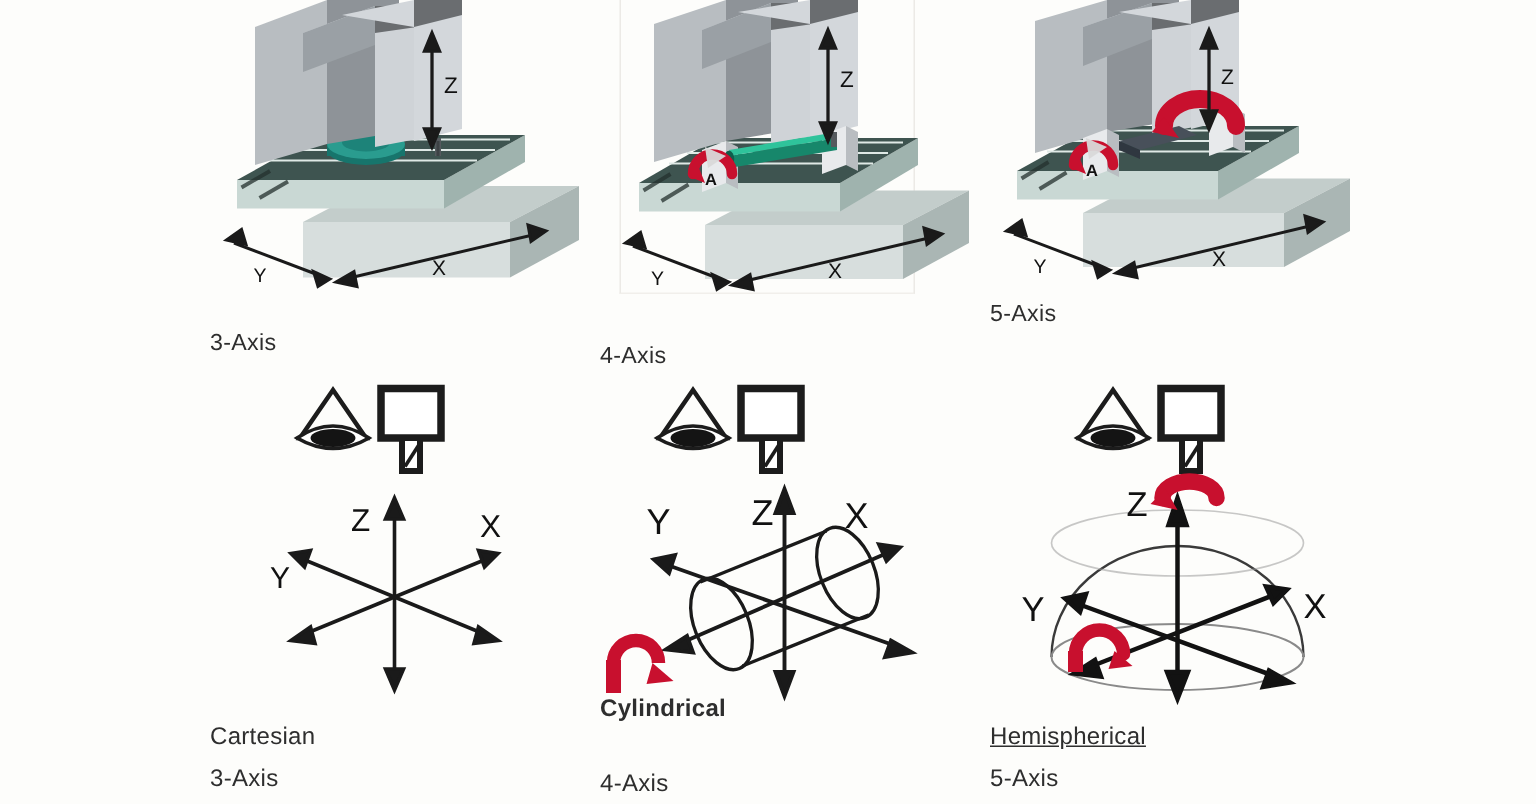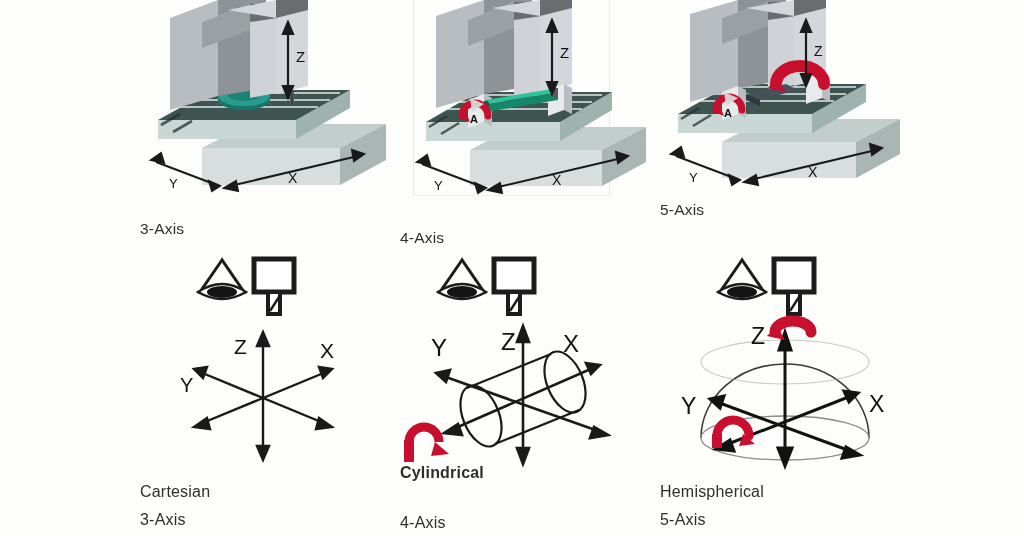--- a/index.html
+++ b/index.html
@@ -398,17 +398,17 @@
       <g>
         <path d="M52,126 A16,16 0 0,1 84,126" fill="none" stroke="#c8102e" stroke-width="9" stroke-linecap="round"></path>
         <rect x="47" y="124" width="10" height="14" fill="#c8102e"></rect>
         <polygon points="74,136 90,134 78,124" fill="#c8102e"></polygon>
       </g>
       <text class="axis-letter" x="86" y="34" font-size="23" fill="#111">Z</text>
       <text class="axis-letter" x="204" y="102" font-size="23" fill="#111">X</text>
       <text class="axis-letter" x="16" y="104" font-size="23" fill="#111">Y</text>
     </svg>
 
-    <div class="caption bottom-label" style="left:0; top:483px; width:250px;">Hemispherical</div>
+    <div class="caption bottom-label" style="left:0; top:483px; width:250px;text-decoration:underline;">Hemispherical</div>
     <div class="caption bottom-label2" style="left:0; top:511px; width:250px;">5-Axis</div>
   </div>
 
 </div>
 
 </body></html>

